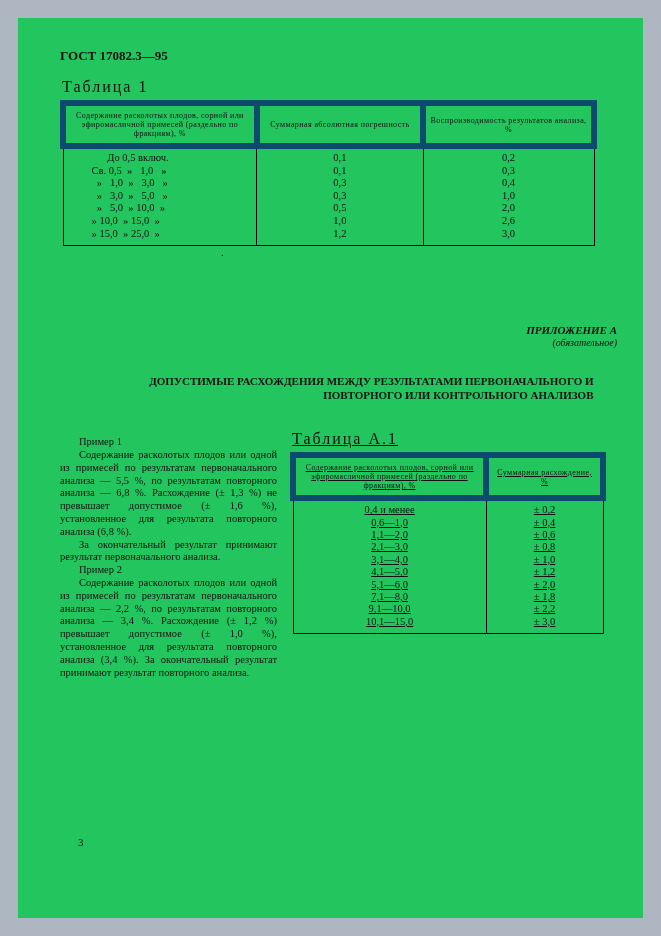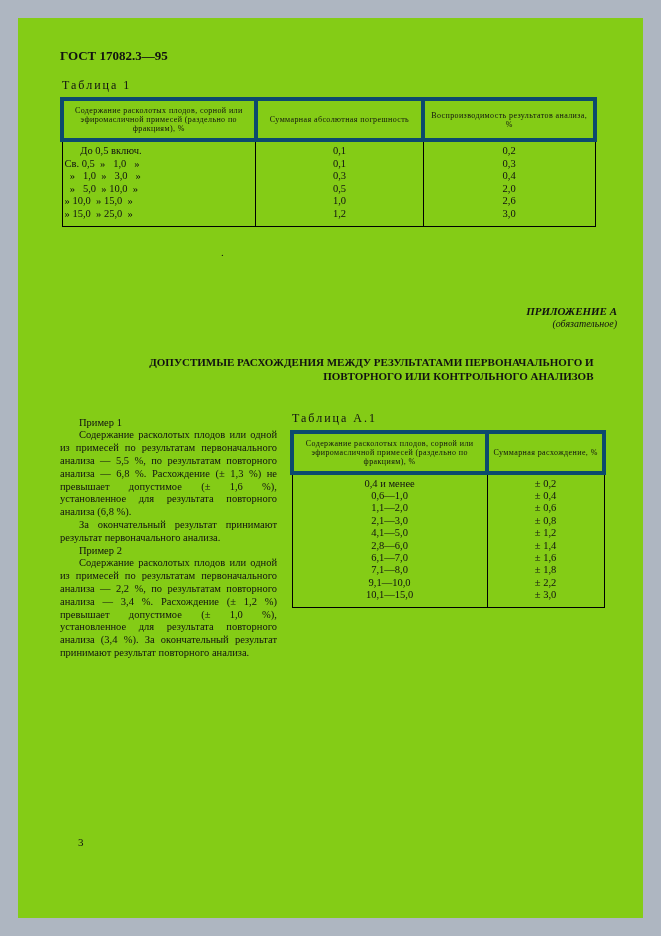--- a/index.html
+++ b/index.html
@@ -12,39 +12,39 @@
     position: relative;
     width: 661px;
     height: 936px;
     background: #aeb6c1;
     overflow: hidden;
   }
   .sheet {
     position: absolute;
     left: 18px; top: 18px;
     width: 625px; height: 900px;
-    background: #84cc16;
+    background: #22c55e;
   }
   .content { padding: 30px 24px 0 42px; }
 
   .doc-header {
     font-weight: bold;
     font-size: 13px;
     margin-bottom: 14px;
   }
 
   .tbl-caption {
-    font-size: 12px;
+    font-size: 16px;
     letter-spacing: 2px;
     margin: 8px 0 4px 2px;
   }
 
   table { border-collapse: collapse; border: 1px solid #000; }
   th {
-    border: 4px solid #0c4a6e;
+    border: 6px solid #0c4a6e;
     font-weight: normal;
     font-size: 8px;
     letter-spacing: 0.4px;
     text-align: center;
     vertical-align: middle;
     padding: 5px 4px;
     margin-left: 47px;
   }
   td {
     border-left: 1px solid #000;
@@ -57,21 +57,21 @@
   tbody tr:first-child td { padding-top: 3px; }
   tbody tr:last-child td { padding-bottom: 5px; }
 
   #table1 { width: 537px; }
   #table1 th:nth-child(1) { width: 186px; }
   #table1 th:nth-child(2) { width: 160px; }
   #table1 th:nth-child(3) { width: 163px; }
   #table1 td:first-child {
     text-align: left;
     white-space: pre;
-    padding-left: 2px;
+    padding-left: 28px;
   }
 
   .stray-mark {
     position: absolute;
     left: 203px; top: 228px;
     font-size: 11px;
   }
 
   .annex-block { margin-top: 78px; text-align: right; padding-right: 2px; }
   .annex-label { font-weight: bold; font-style: italic; font-size: 11px; }
@@ -88,21 +88,21 @@
 
   .columns { display: flex; gap: 13px; margin-top: 20px; }
   .left-col { width: 217px; margin-top: 14px; }
   .left-col p {
     margin: 0;
     font-size: 10.5px;
     line-height: 12.8px;
     text-align: justify;
     text-indent: 19px;
   }
-  .right-col { flex: 1; }
+  .right-col { flex: 1; text-decoration: underline; }
 
   #tableA1 { width: 316px; }
   #tableA1 th:nth-child(1) { width: 186px; }
   #tableA1 th:nth-child(2) { width: 106px; }
   #tableA1 td { line-height: 12.4px; }
 
   .page-number {
     position: absolute;
     left: 60px; top: 818px;
     font-size: 11px;
@@ -135,20 +135,25 @@
             </tr>
             <tr>
               <td>Св. 0,5  »   1,0   »</td>
               <td>0,1</td>
               <td>0,3</td>
             </tr>
             <tr>
               <td>  »   1,0  »   3,0   »</td>
               <td>0,3</td>
               <td>0,4</td>
+            </tr>
+            <tr>
+              <td>  »   3,0  »   5,0   »</td>
+              <td>0,3</td>
+              <td>1,0</td>
             </tr>
             <tr>
               <td>  »   5,0  » 10,0  »</td>
               <td>0,5</td>
               <td>2,0</td>
             </tr>
             <tr>
               <td>» 10,0  » 15,0  »</td>
               <td>1,0</td>
               <td>2,6</td>
@@ -197,30 +202,30 @@
                 </tr>
                 <tr>
                   <td>1,1—2,0</td>
                   <td>± 0,6</td>
                 </tr>
                 <tr>
                   <td>2,1—3,0</td>
                   <td>± 0,8</td>
                 </tr>
                 <tr>
+                  <td>3,1—4,0</td>
+                  <td>± 1,0</td>
+                </tr>
+                <tr>
                   <td>4,1—5,0</td>
                   <td>± 1,2</td>
                 </tr>
                 <tr>
-                  <td>2,8—6,0</td>
-                  <td>± 1,4</td>
-                </tr>
-                <tr>
-                  <td>6,1—7,0</td>
-                  <td>± 1,6</td>
+                  <td>5,1—6,0</td>
+                  <td>± 2,0</td>
                 </tr>
                 <tr>
                   <td>7,1—8,0</td>
                   <td>± 1,8</td>
                 </tr>
                 <tr>
                   <td>9,1—10,0</td>
                   <td>± 2,2</td>
                 </tr>
                 <tr>

